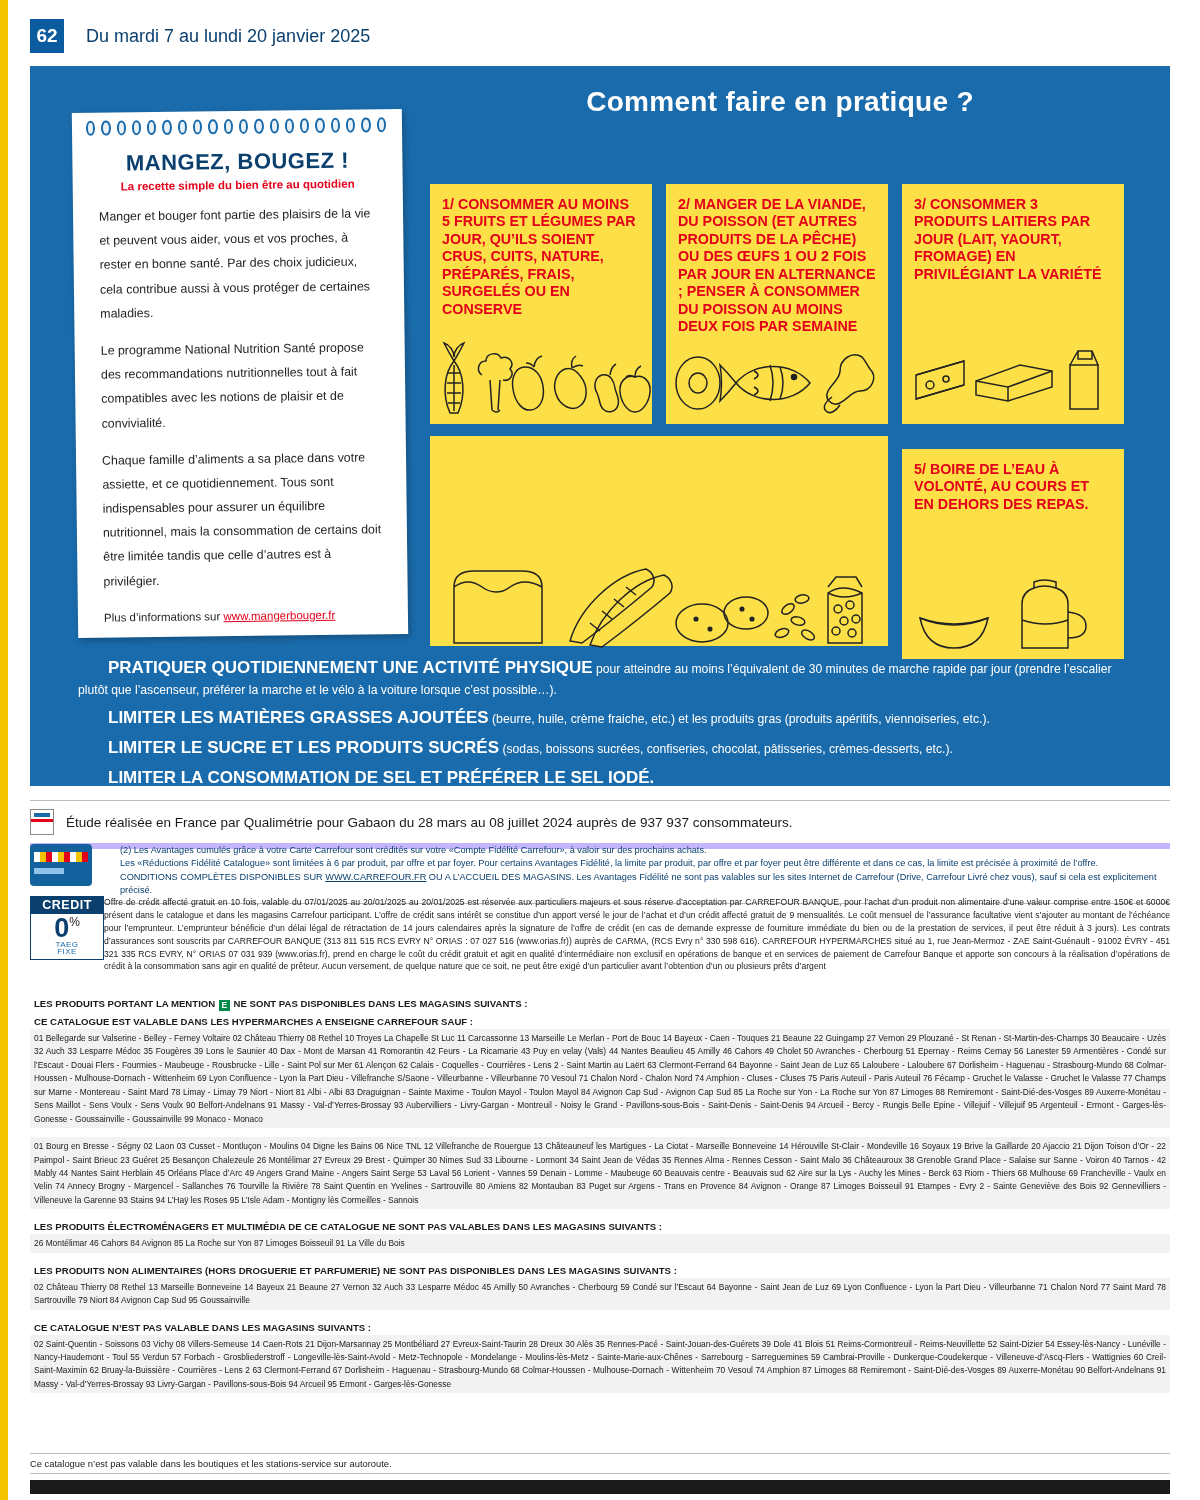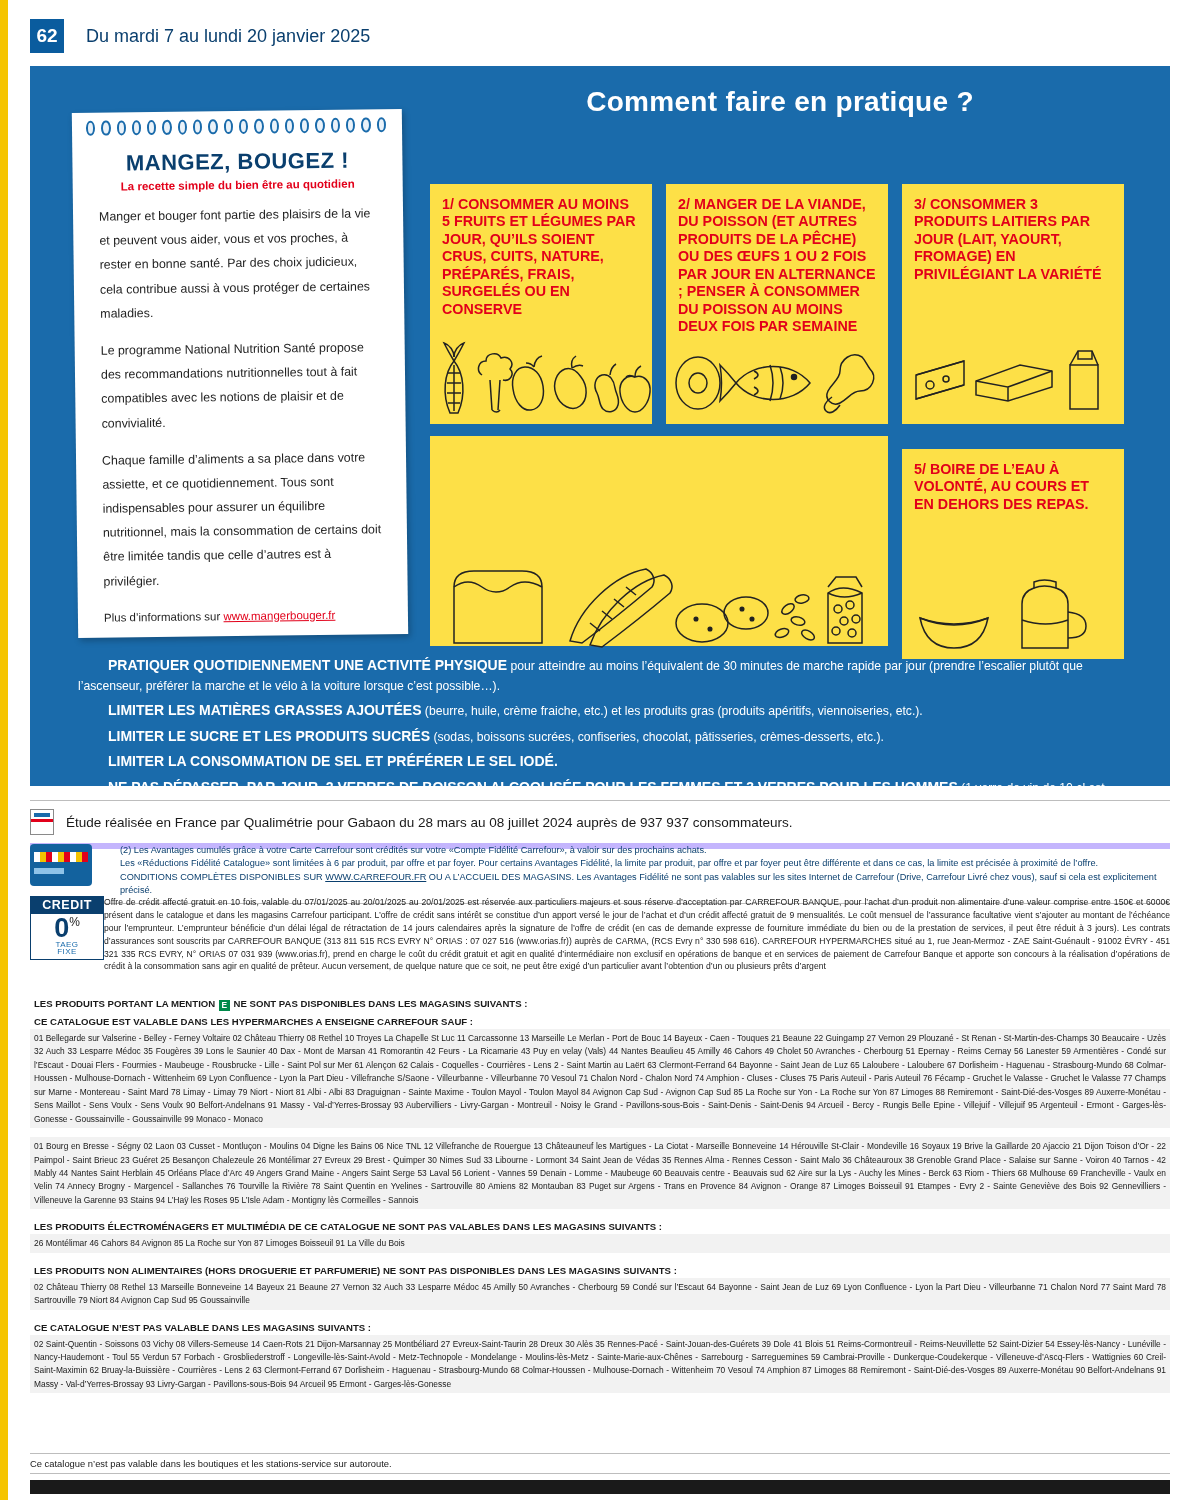--- a/index.html
+++ b/index.html
@@ -125,21 +125,21 @@
 
   
   .reco {
     position: absolute;
     left: 48px; top: 588px; right: 28px;
     color: #fff;
     font-size: 12.2px;
     line-height: 1.6;
   }
   .reco p { margin: 0 0 3px 0; }
-  .reco b { font-size: 14px; padding-left: 30px; }
+  .reco b { font-size: 17px; padding-left: 30px; }
 
   
   .study {
     position: absolute;
     left: 30px; top: 800px; right: 30px;
     border-top: 1px solid #bdbdbd;
     border-bottom: 6px solid #c4b5fd;
     padding: 8px 0 8px 0;
     display: flex; align-items: center;
     font-size: 13.5px;

